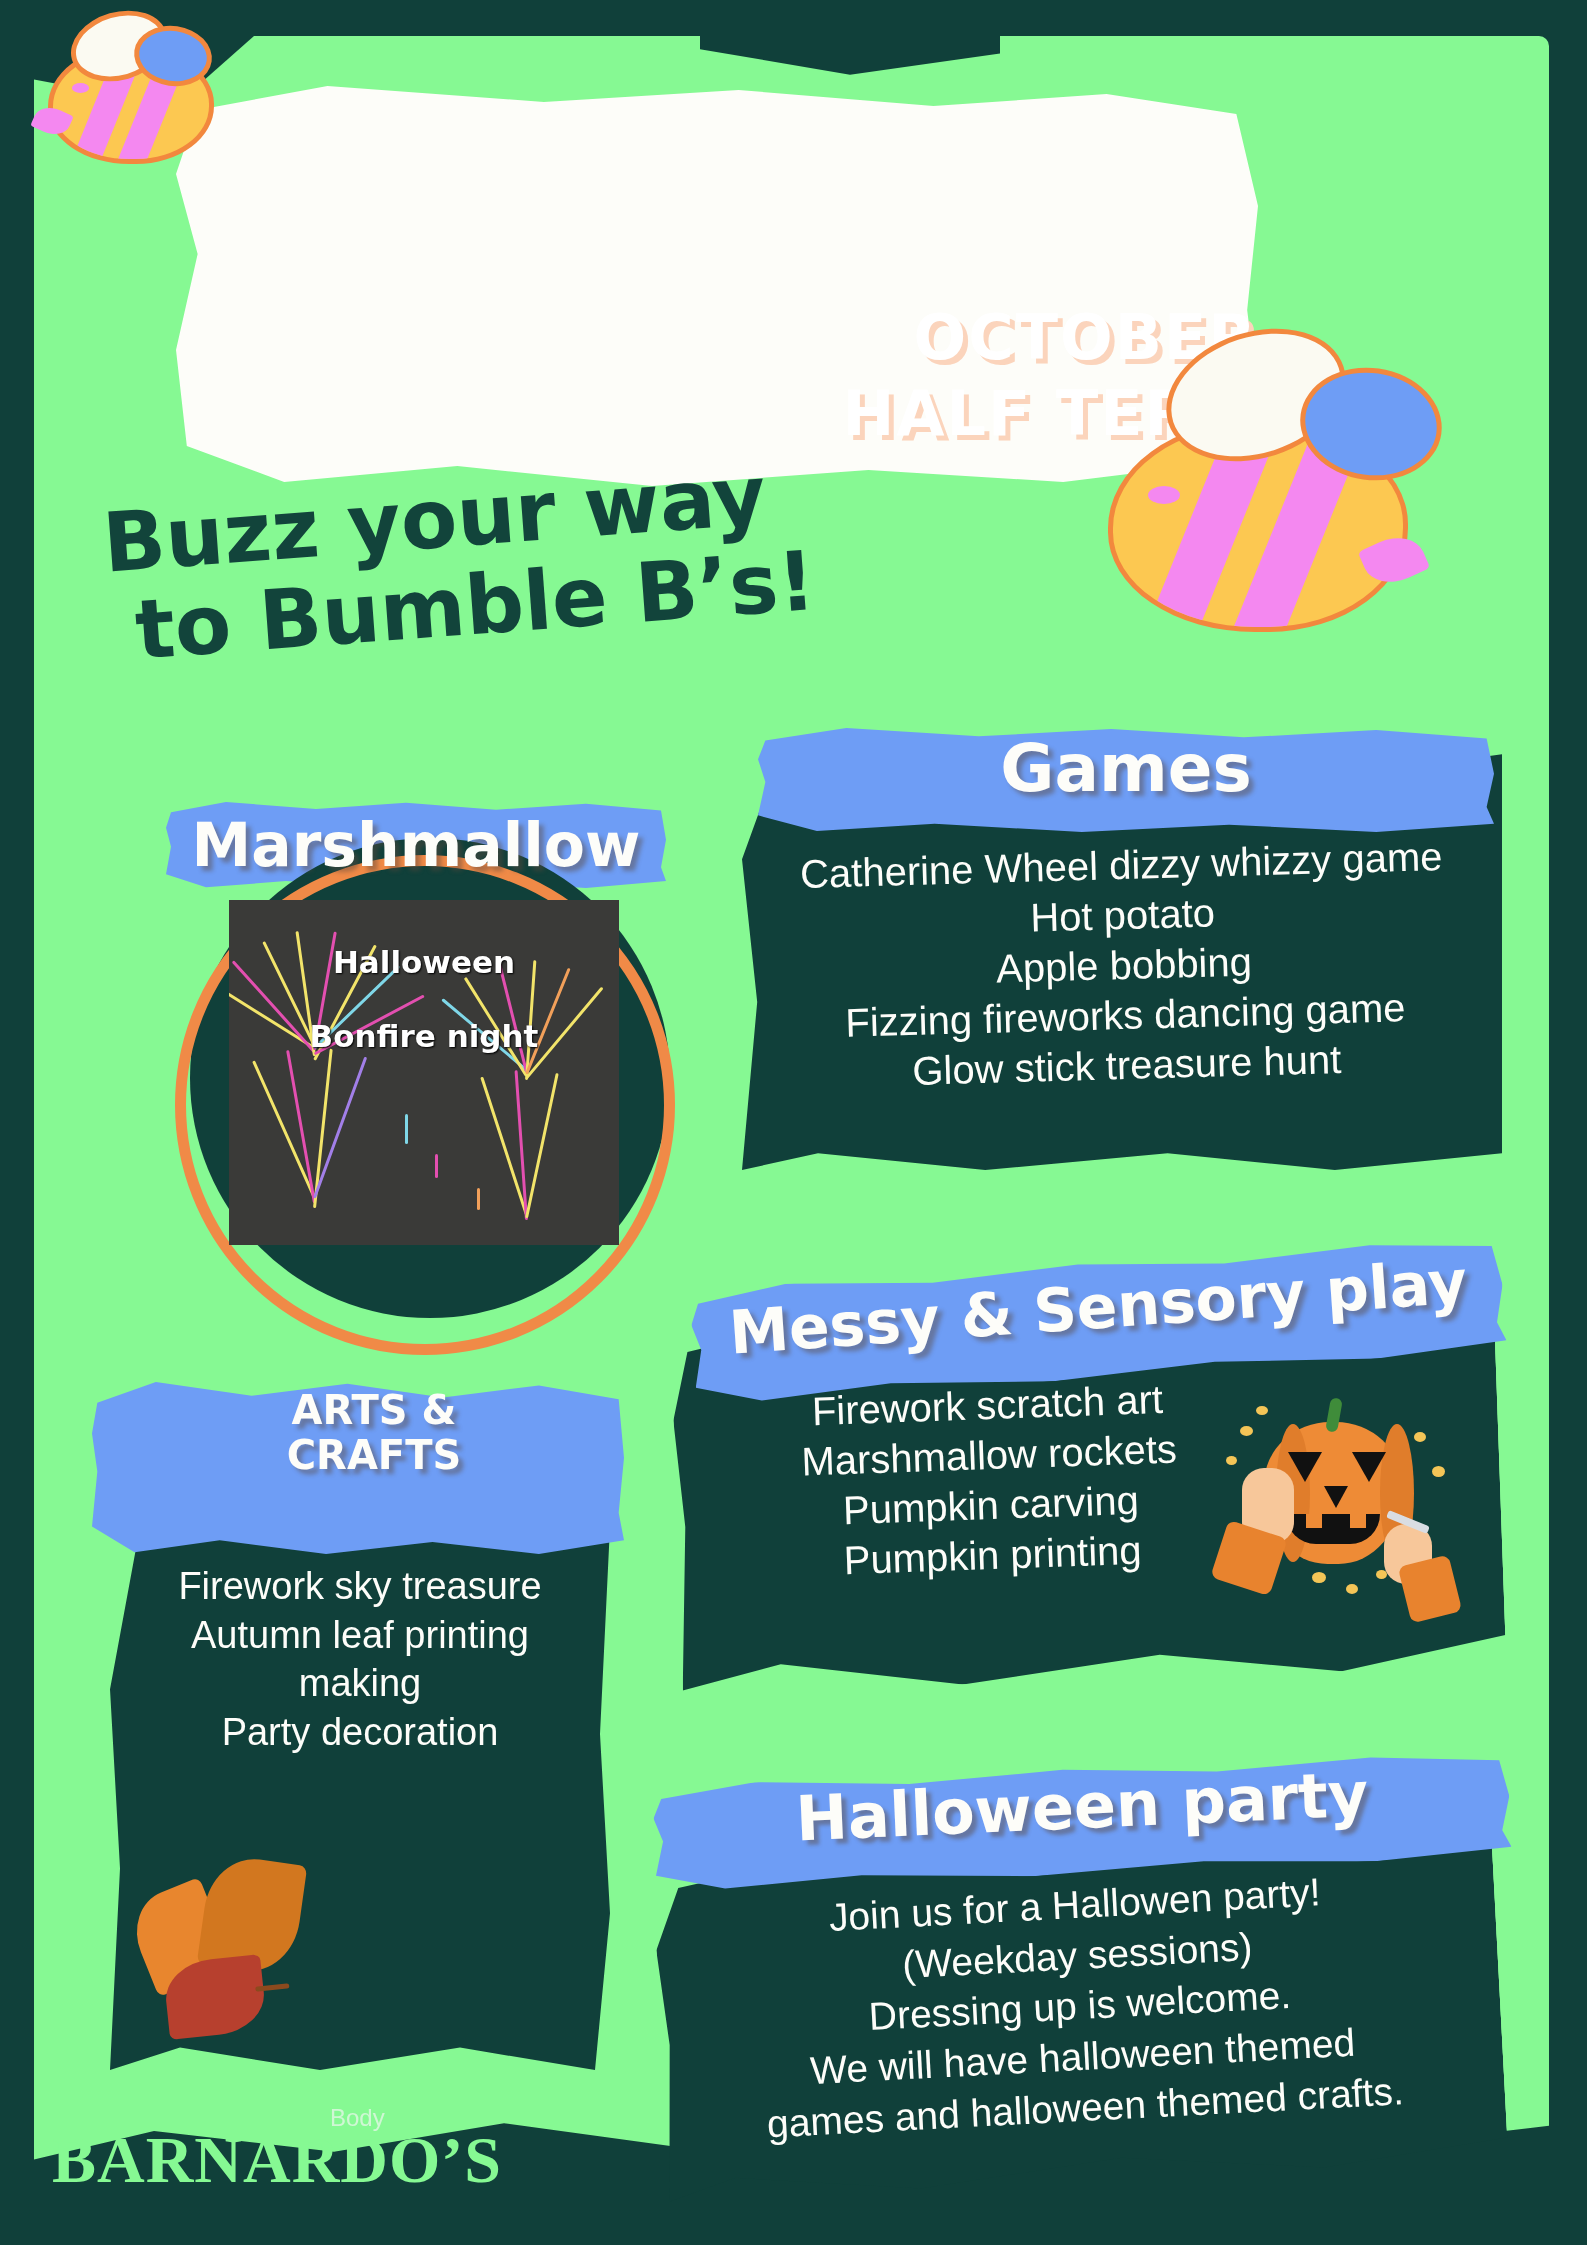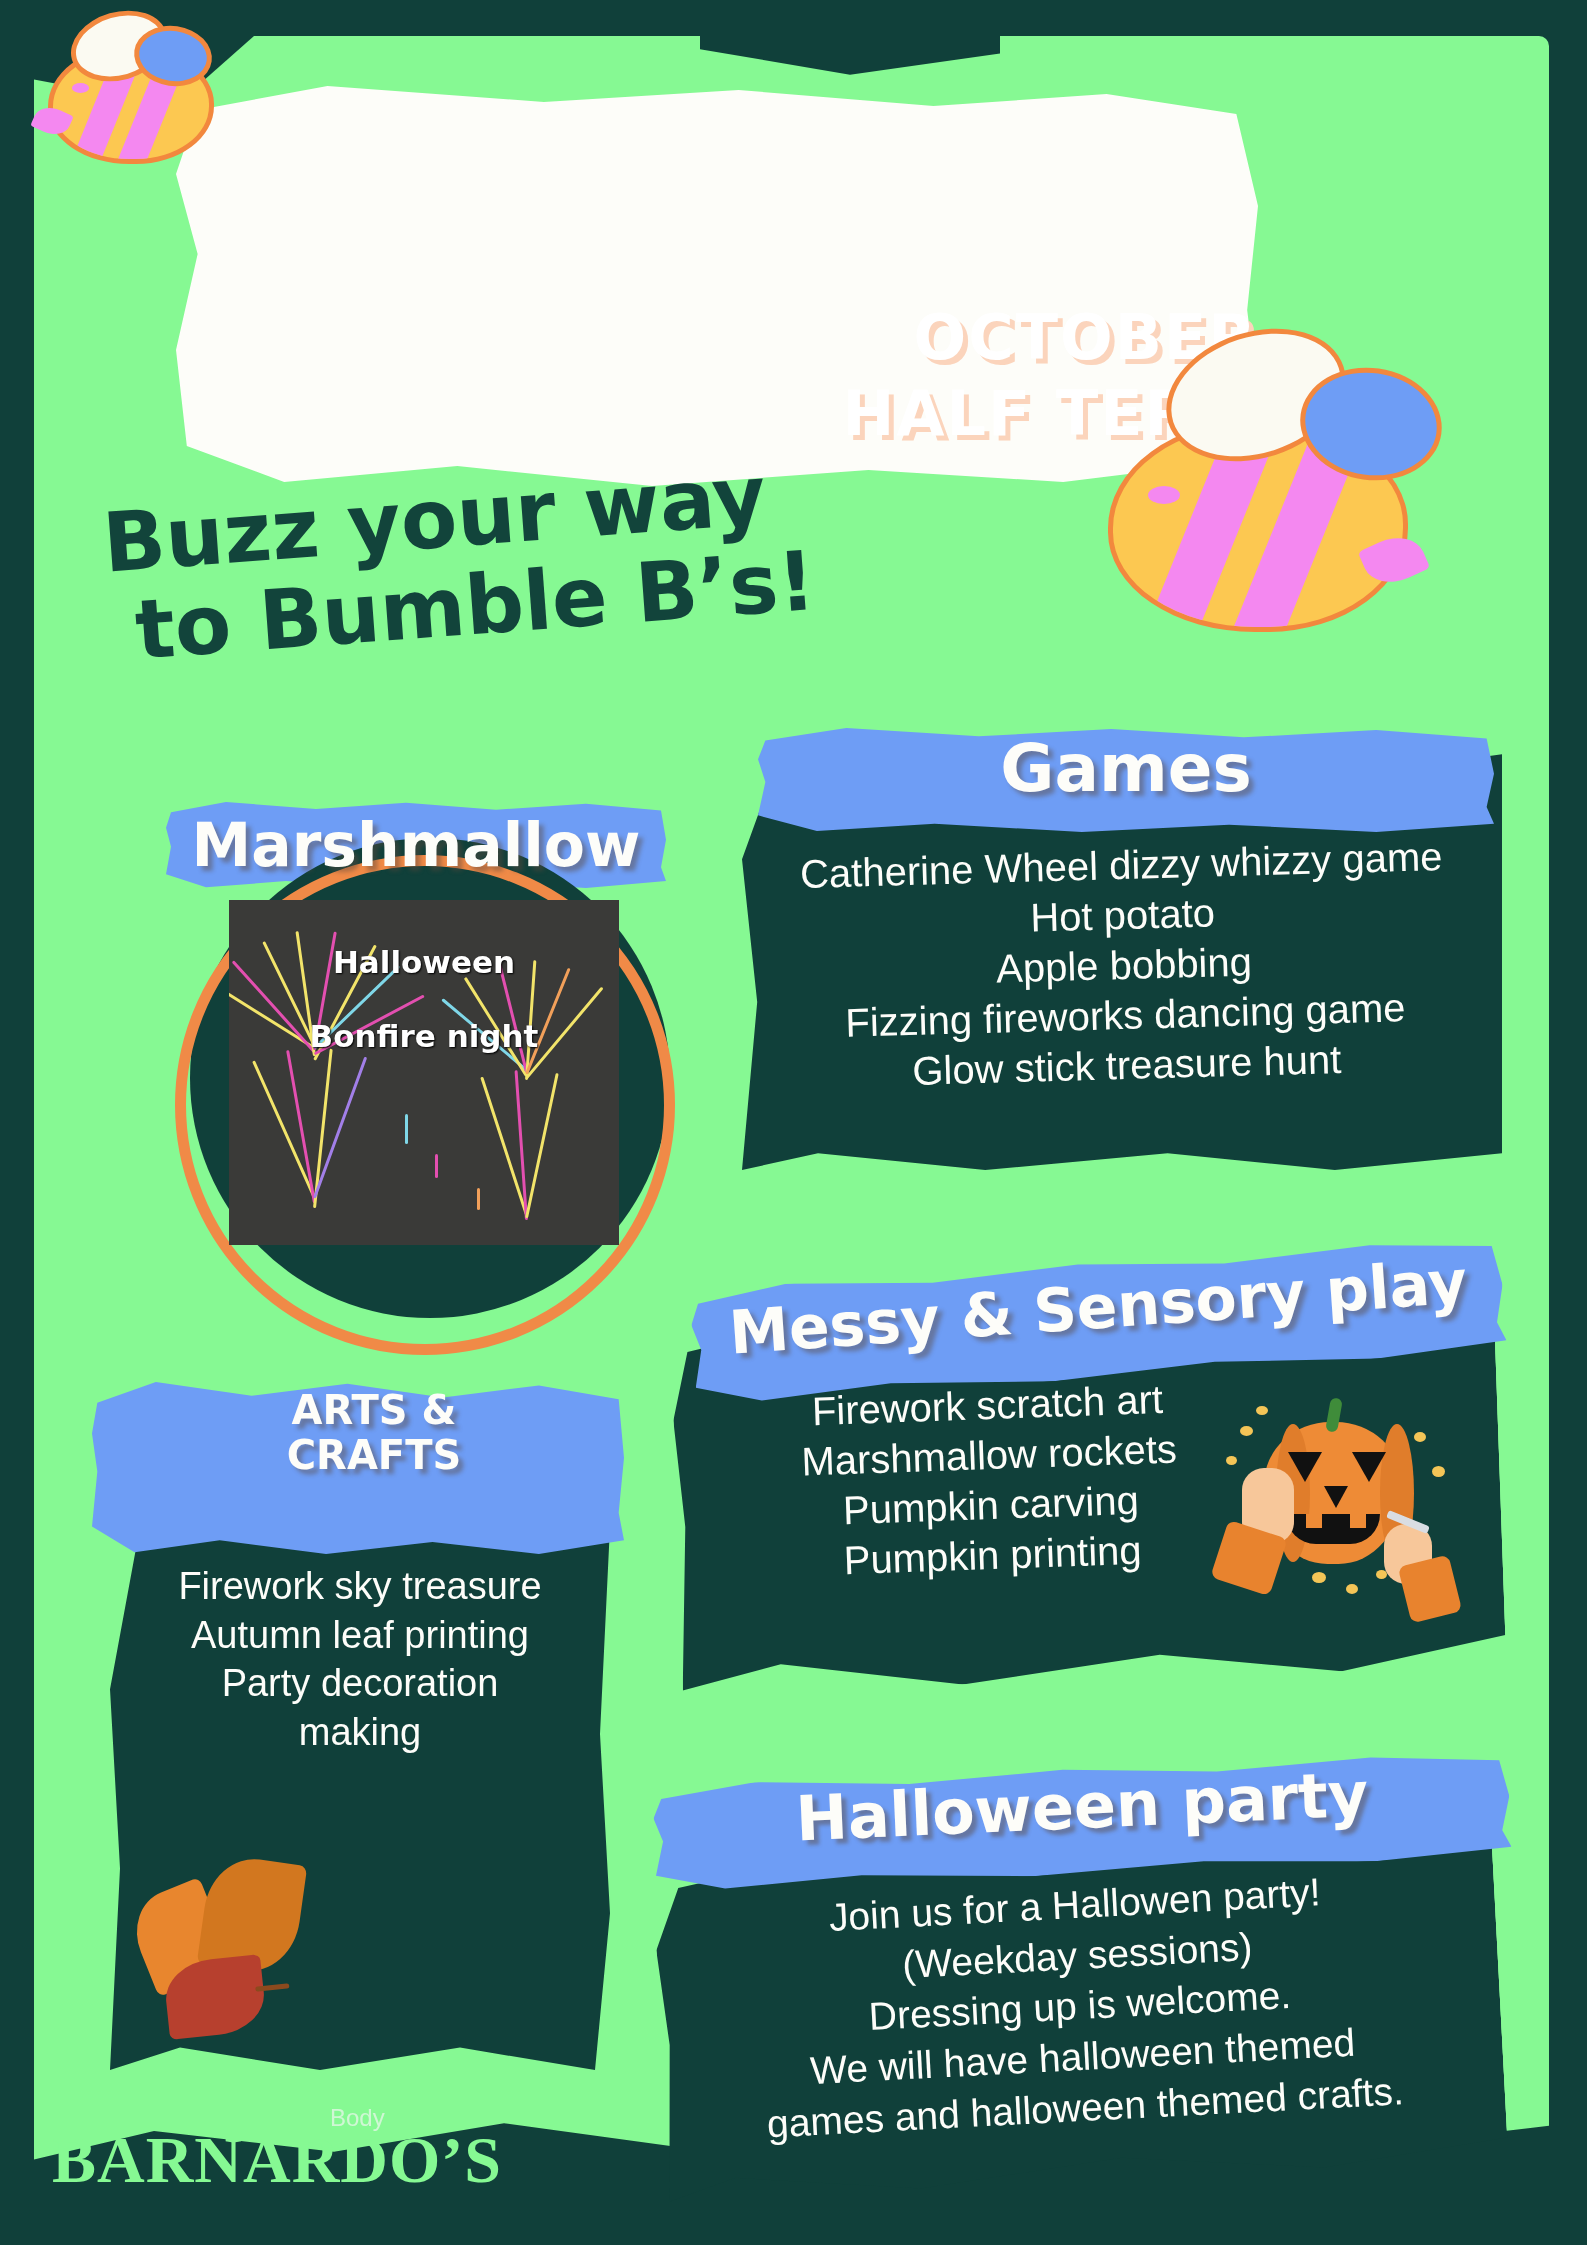--- a/index.html
+++ b/index.html
@@ -431,22 +431,22 @@
                                  98% 40%, 100% 72%, 97% 100%, 70% 96%, 42% 100%, 14% 96%, 0% 100%,
                                  2% 64%, 0% 32%);"></div>
   <div class="blue-brush" style="left:92px; top:1382px; width:532px; height:172px;"></div>
   <div class="sec-title" style="left:108px; top:1388px; width:532px; font-size:40px; line-height:1.12;">
     <span>ARTS &amp;</span><br>
     <span>CRAFTS</span>
   </div>
   <div class="sec-body" style="left:110px; top:1562px; width:500px; font-size:38px; line-height:1.28;">
     <span class="ln">Firework sky treasure</span>
     <span class="ln">Autumn leaf printing</span>
+    <span class="ln">making</span>
     <span class="ln">Party decoration</span>
-    <span class="ln">making</span>
   </div>
 
   <div class="leaves">
     <div class="leaf" style="left:0px; top:34px; width:82px; height:96px; transform:rotate(-22deg);">
       <div class="leaf-blade" style="background:#E8862E;"></div>
       <div class="leaf-stem" style="left:38px; top:84px; height:30px;"></div>
     </div>
     <div class="leaf" style="left:66px; top:4px; width:96px; height:112px; transform:rotate(8deg);">
       <div class="leaf-blade" style="background:#D2771F;"></div>
       <div class="leaf-stem" style="left:45px; top:98px; height:36px;"></div>

